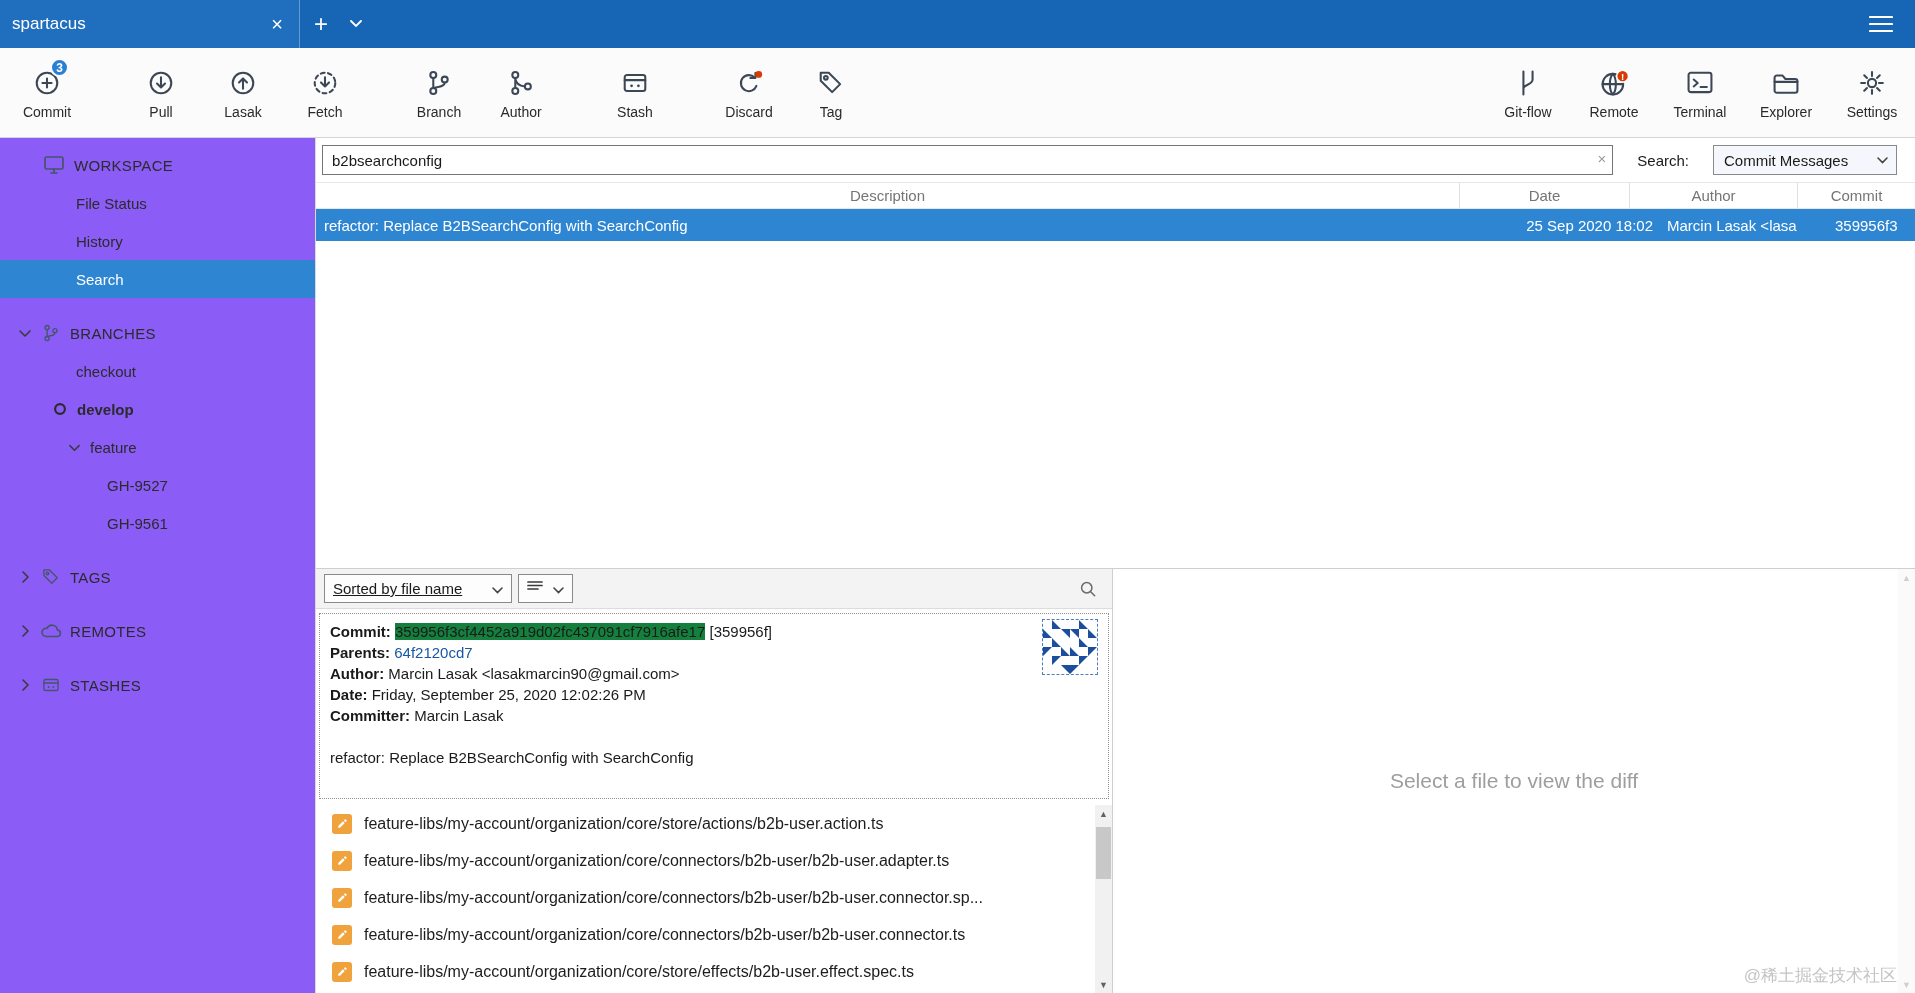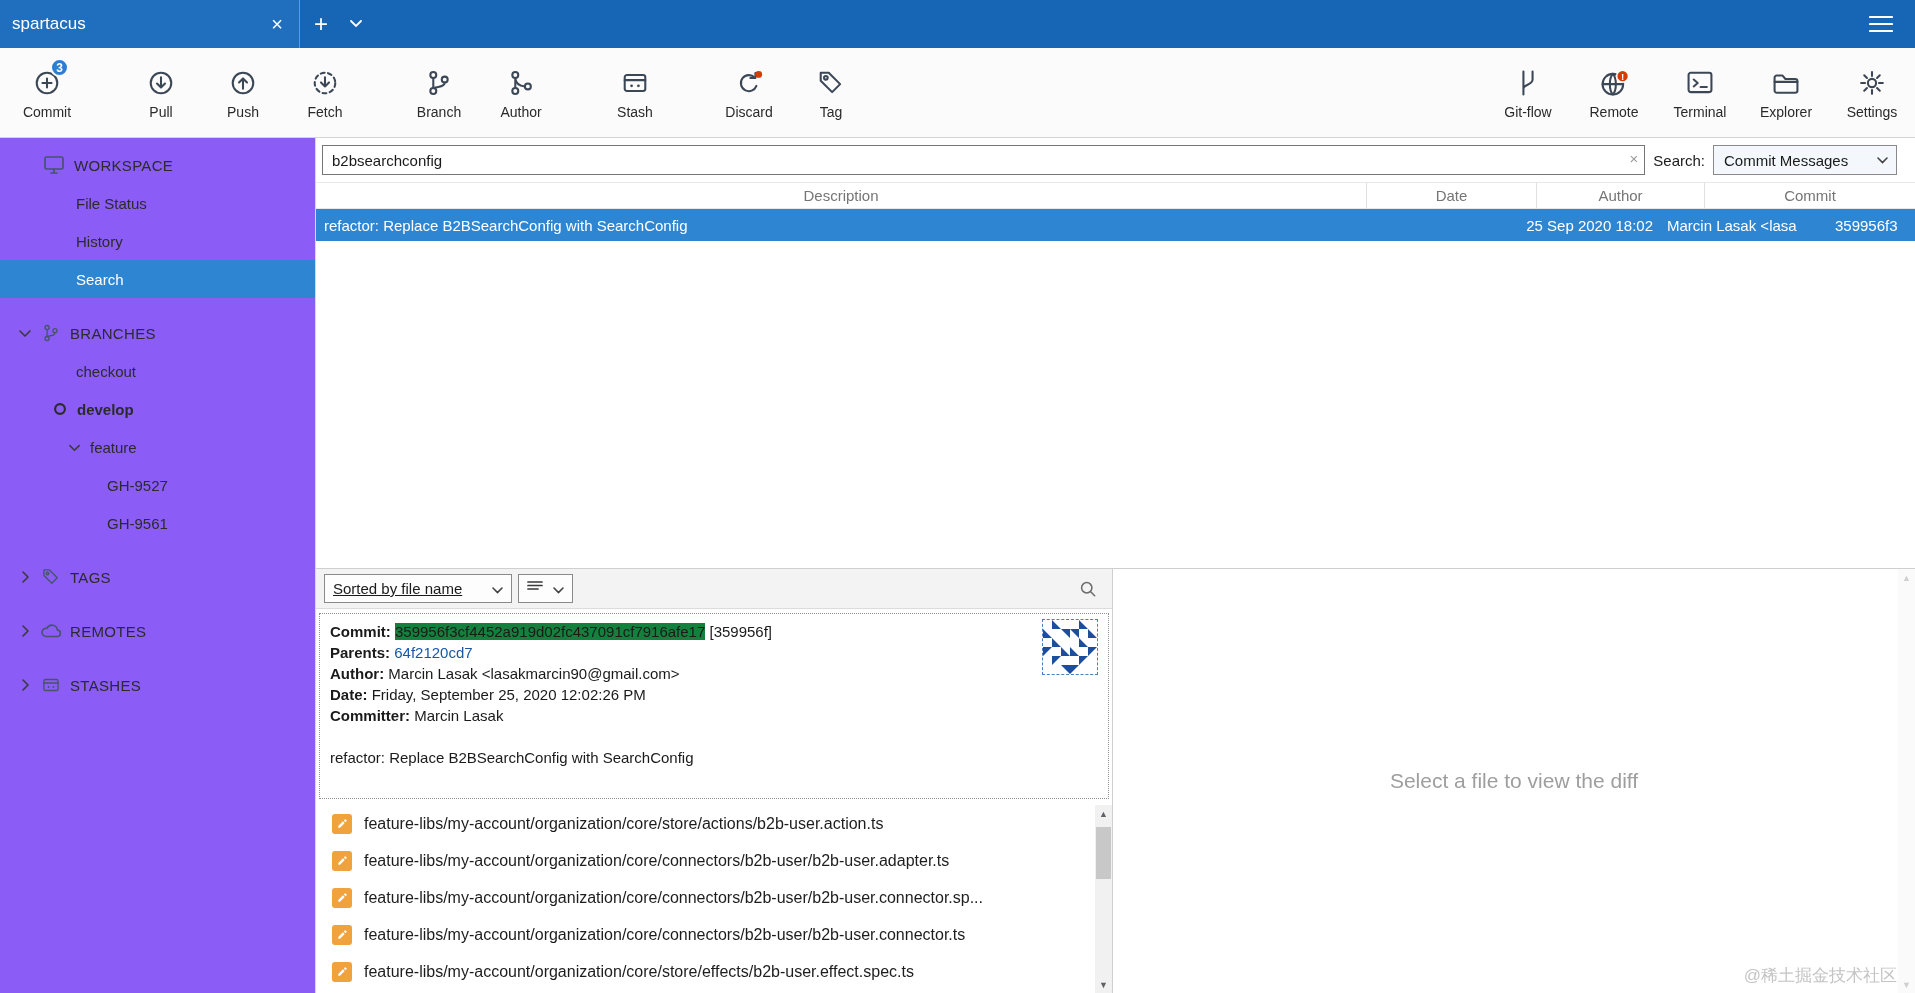--- a/index.html
+++ b/index.html
@@ -35,33 +35,33 @@
   .side-item.sel { background:#2e86d3; color:#fff; }
   .side-item.withicon { padding-left:52px; gap:9px; }
   .side-item.bold { font-weight:bold; }
   .side-item.expand { padding-left:68px; gap:9px; }
   .side-sub { height:38px; display:flex; align-items:center; padding-left:107px; }
   .section { margin-top:16px; }
   .sicon { display:flex; align-items:center; }
 
   
   #main { position:absolute; top:138px; left:316px; right:0; bottom:0; background:#fff; }
-  #searchrow { height:44px; display:flex; align-items:center; padding:0 18px 0 6px; gap:8px; }
+  #searchrow { height:44px; display:flex; align-items:center; padding:0 18px 0 6px; gap:24px; }
   .search-input-wrap { flex:1; position:relative; }
   .search-input { width:100%; height:30px; border:1px solid #767676; font-size:15px; padding:0 26px 0 9px; font-family:"Liberation Sans",sans-serif; color:#1a1a1a; outline:none; }
   .clear-x { position:absolute; right:7px; top:5px; color:#9a9a9a; font-size:15px; }
   .search-label { font-size:15px; color:#1a1a1a; }
   .combo { height:30px; border:1px solid #8a8a8a; background:#f4f8fc; display:flex; align-items:center; gap:10px; padding:0 8px 0 10px; font-size:15px; color:#1a1a1a; }
   .combo .caret { display:flex; align-items:center; }
   #mode-combo { width:184px; justify-content:space-between; }
 
   #tableheader { height:27px; display:flex; border-top:1px solid #e8e8e8; border-bottom:1px solid #e8e8e8; color:#757575; font-size:15px; }
   .th { display:flex; align-items:center; justify-content:center; border-right:1px solid #e0e0e0; }
   .th:last-child { border-right:none; }
-  .th-desc { width:1051px; } .th-date { width:170px; } .th-author { width:168px; } .th-commit { flex:1; }
+  .th-desc { width:1144px; } .th-date { width:170px; } .th-author { width:168px; } .th-commit { flex:1; }
 
   .commit-row { height:32px; background:#2e86d3; color:#fff; display:flex; font-size:15px; align-items:center; }
   .cr-desc { width:1173px; padding-left:8px; overflow:hidden; white-space:nowrap; }
   .cr-date { width:170px; text-align:right; padding-right:6px; }
   .cr-author { width:168px; padding-left:8px; overflow:hidden; white-space:nowrap; }
   .cr-commit { flex:1; padding-left:8px; overflow:hidden; white-space:nowrap; }
 
   
   #bottomleft { position:absolute; top:430px; left:0; width:797px; bottom:0; border-top:1px solid #cfcfcf; border-right:1px solid #cfcfcf; background:#fff; }
   .mini-toolbar { height:40px; background:#f3f3f3; border-bottom:1px solid #dcdcdc; display:flex; align-items:center; padding:0 14px 0 8px; gap:6px; }
@@ -139,21 +139,21 @@
       </span>
       <span class="tlabel">Pull</span>
     </div>
     <div class="tool">
       <span class="ticon">
         <svg class="oline" width="32" height="32" viewBox="0 0 28 28">
             <circle cx="14" cy="14" r="9"></circle>
             <path d="M14 19v-9M10.5 13.5L14 10l3.5 3.5"></path>
           </svg>
       </span>
-      <span class="tlabel">Push</span>
+      <span class="tlabel">Lasak</span>
     </div>
     <div class="tool">
       <span class="ticon">
         <svg class="oline" width="32" height="32" viewBox="0 0 28 28">
             <circle cx="14" cy="14" r="9" stroke-dasharray="3.4 3"></circle>
             <path d="M14 9v8M10.5 13.5L14 17l3.5-3.5"></path>
           </svg>
       </span>
       <span class="tlabel">Fetch</span>
     </div>

